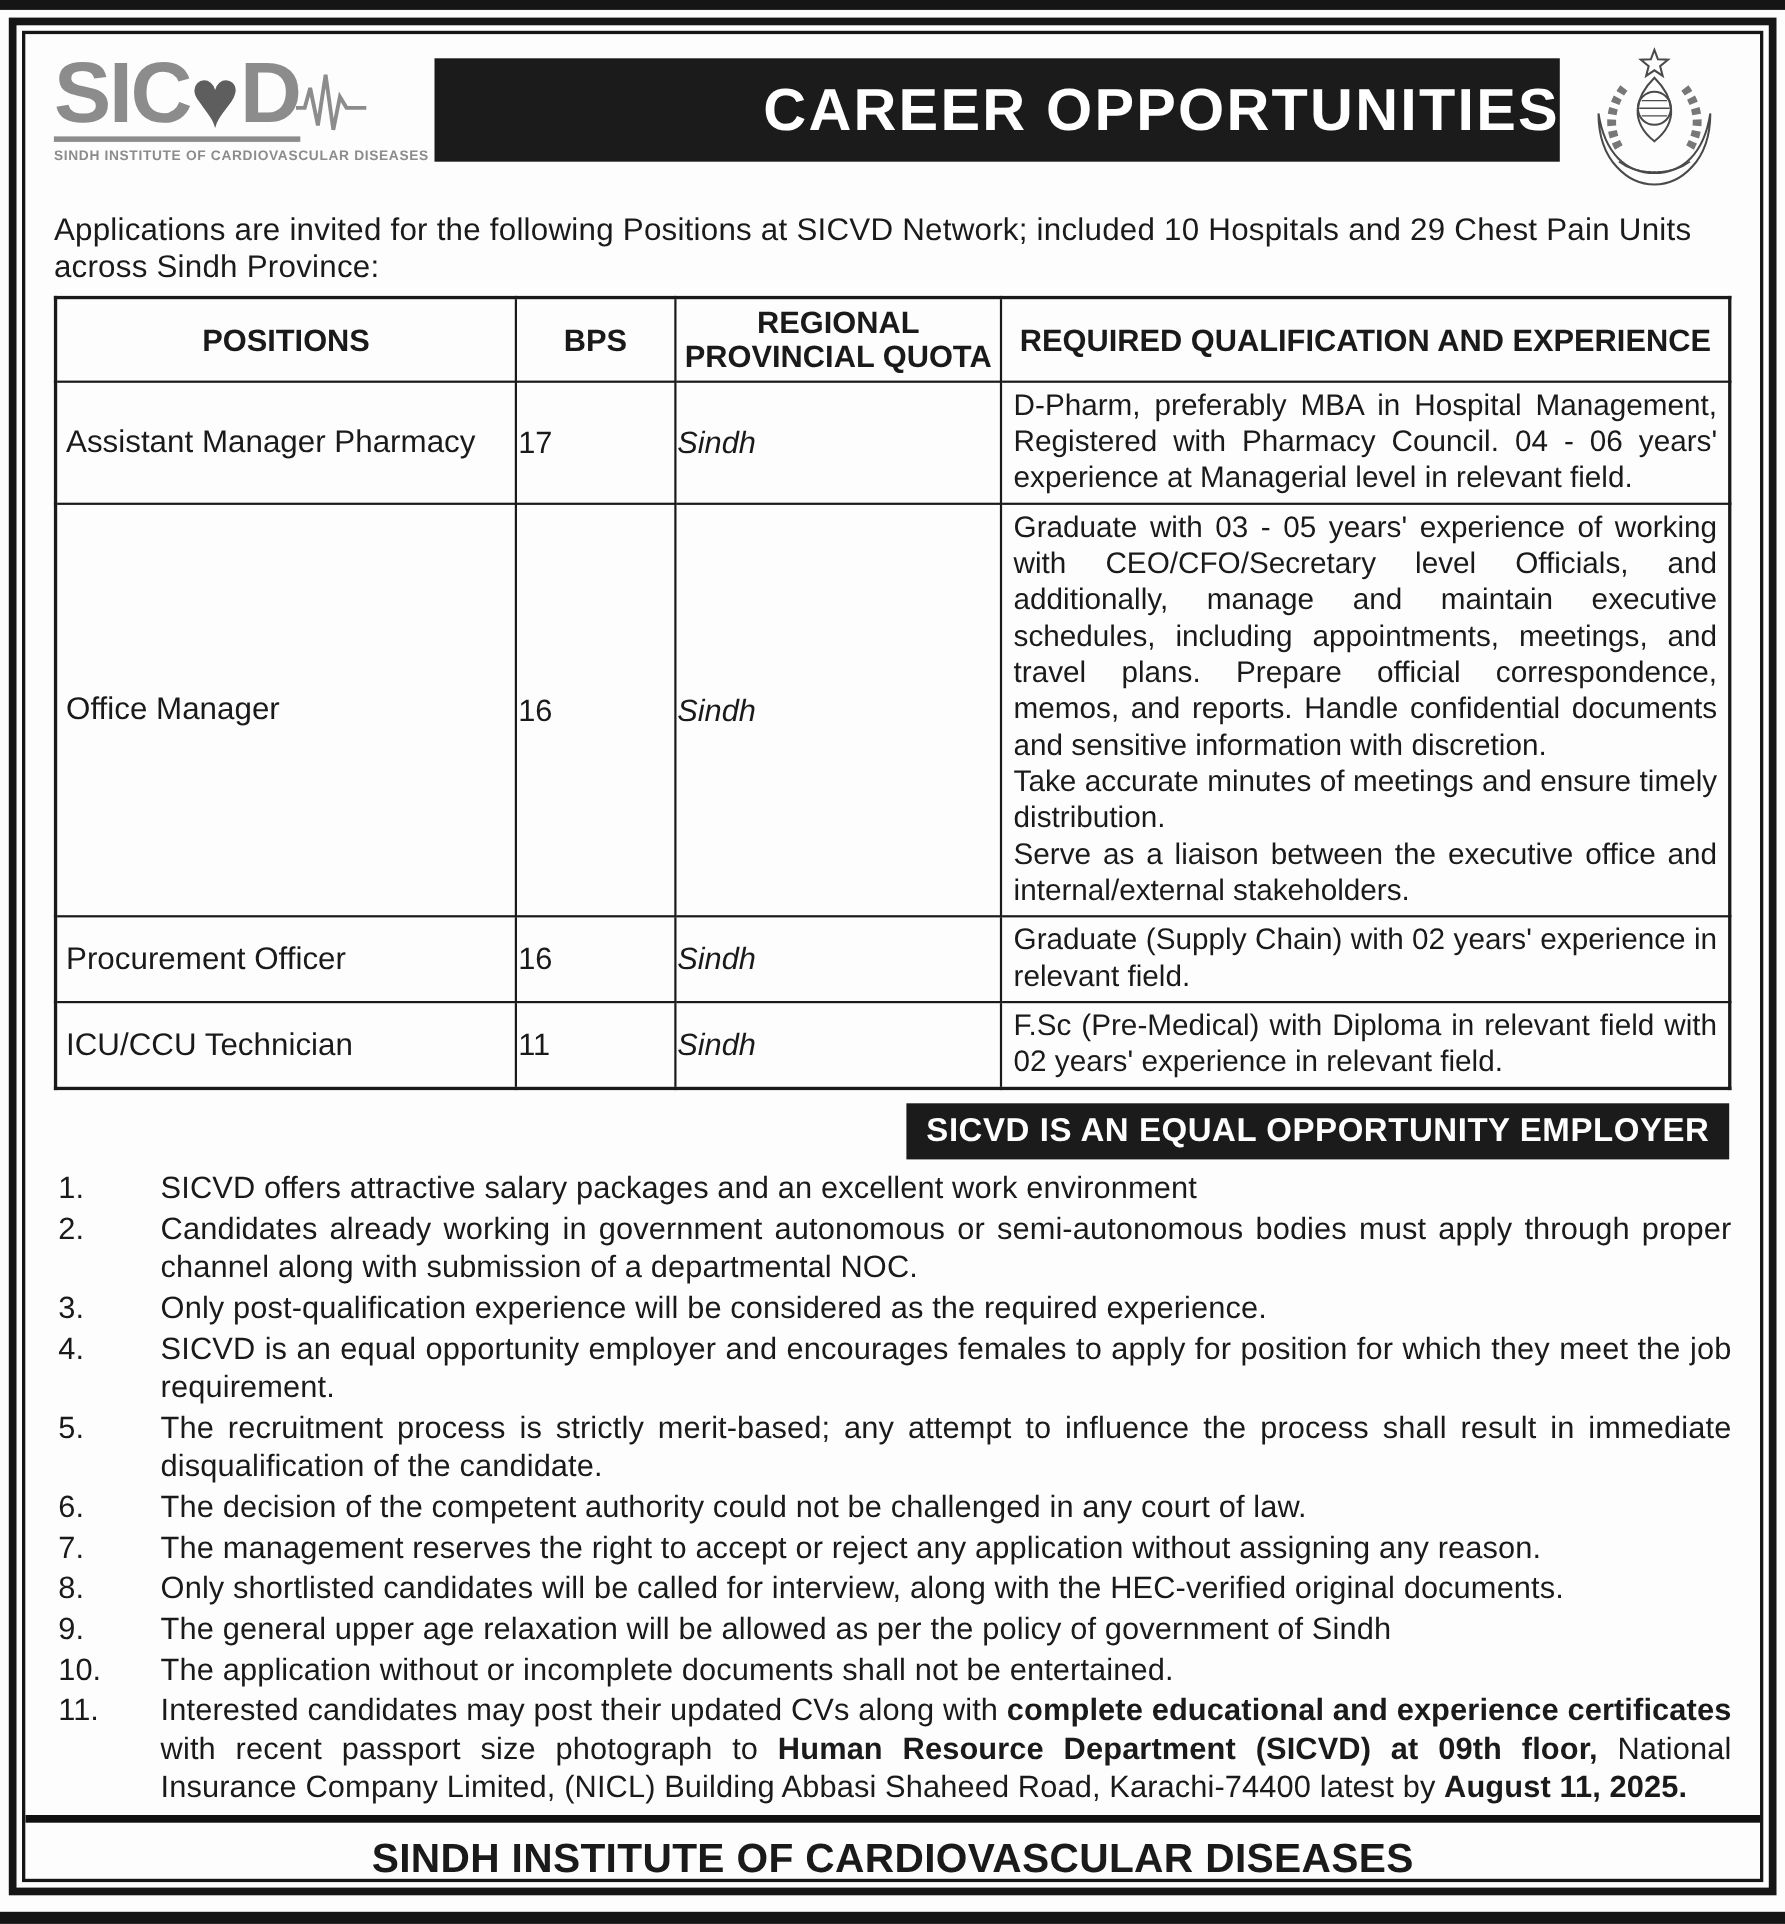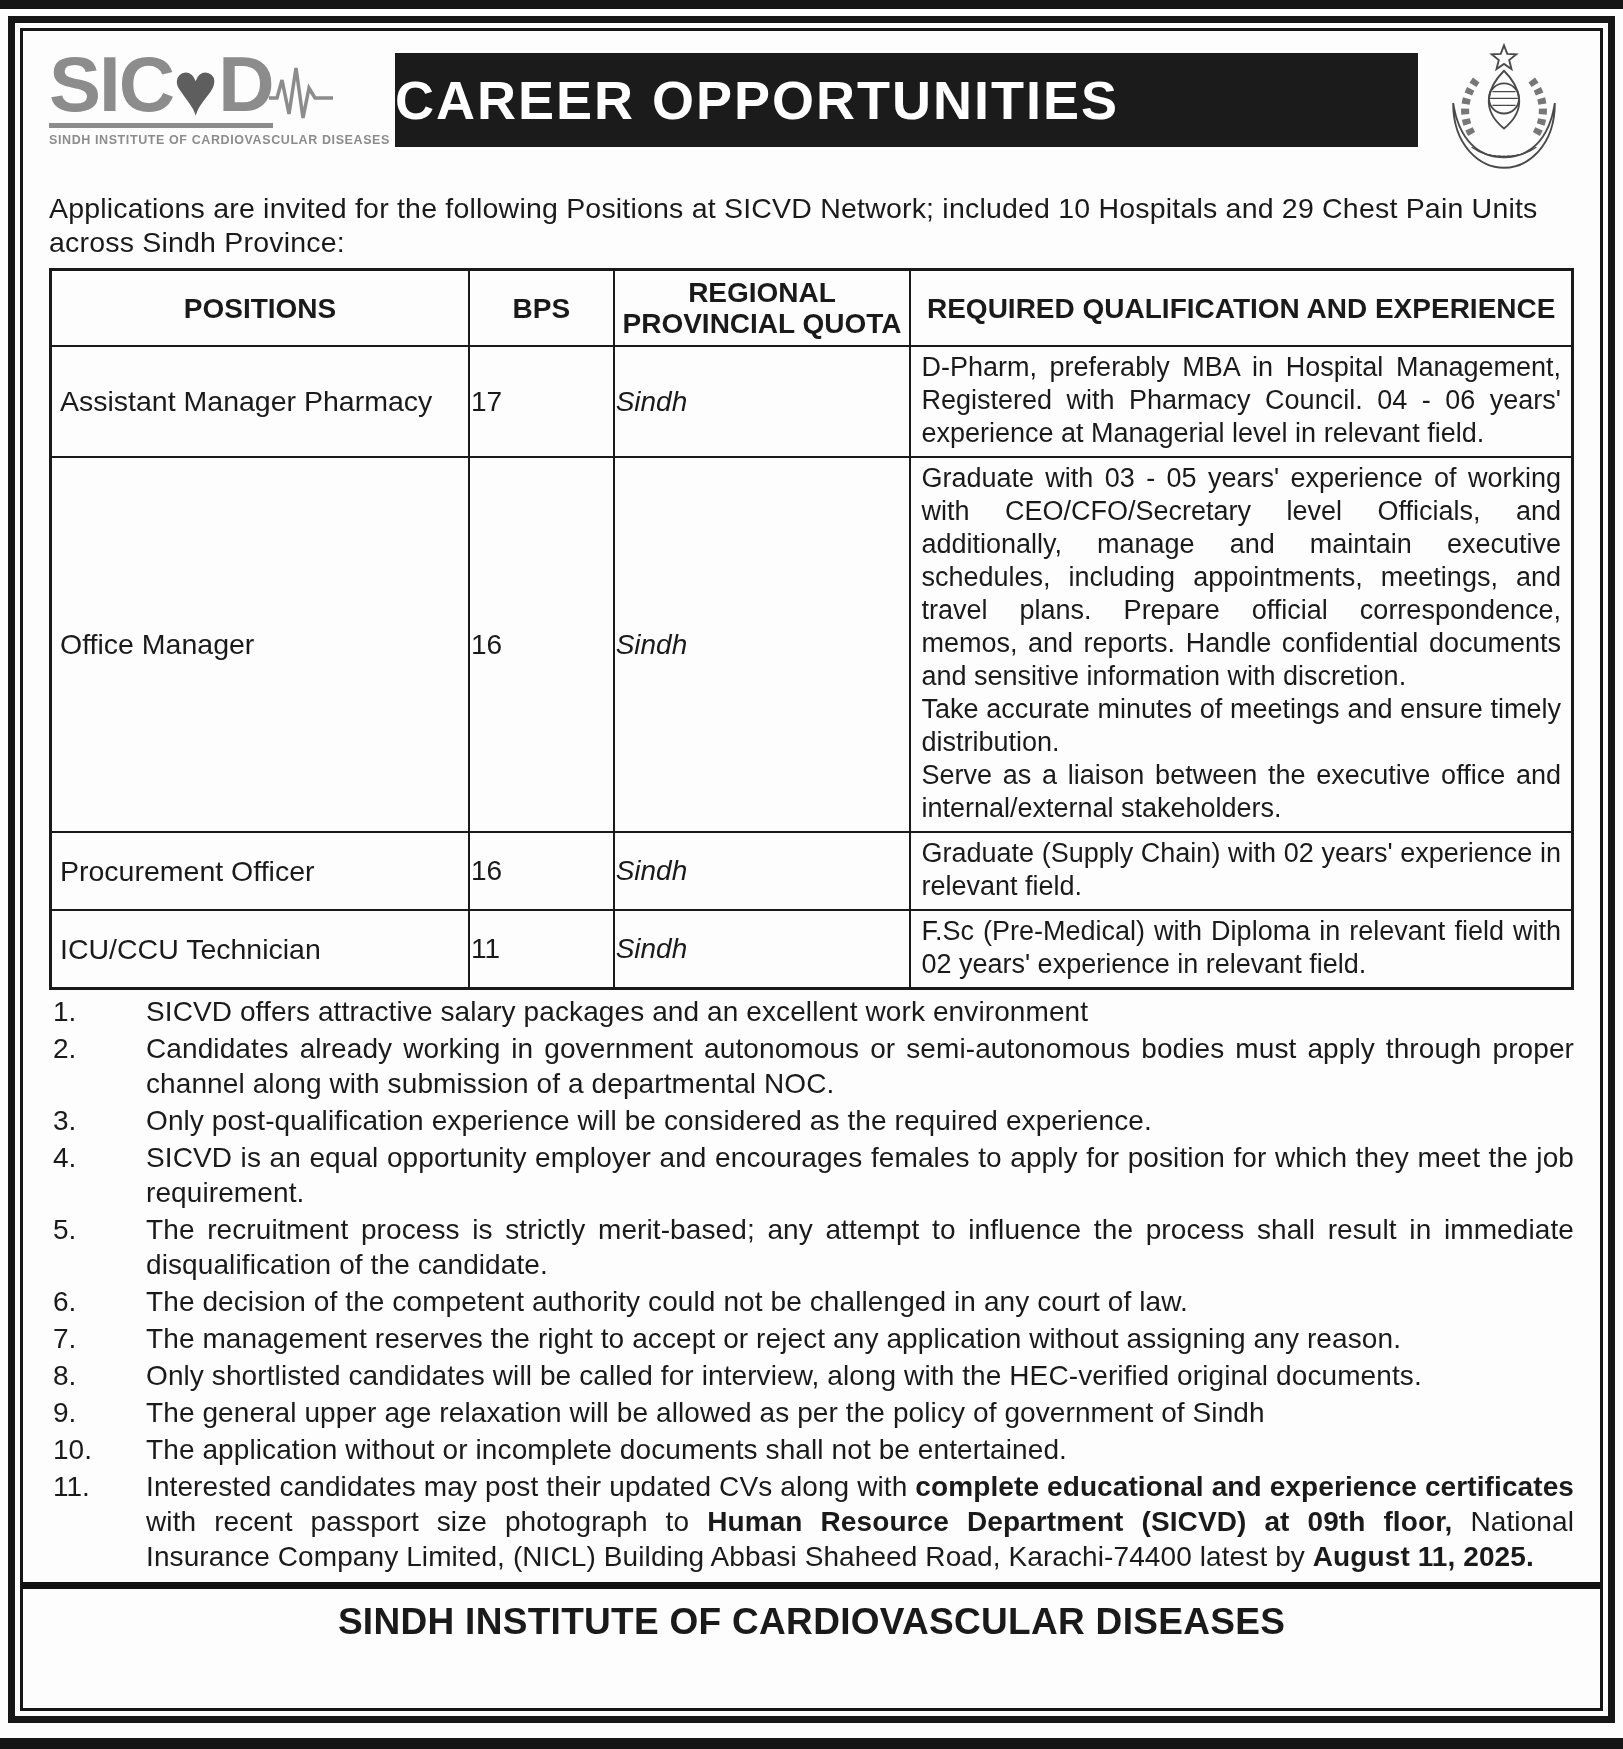--- a/index.html
+++ b/index.html
@@ -39,21 +39,21 @@
     letter-spacing:-2px;border-bottom:5px solid #8c8c8c;padding-bottom:4px;
   }
   .logo-heart{color:#5e5e5e;font-size:76px;line-height:60px;vertical-align:-4px;letter-spacing:0;}
   .logo-ecg{margin-left:-4px;margin-bottom:2px;}
   .logo-tagline{
     font-size:12.5px;font-weight:bold;color:#8c8c8c;letter-spacing:.6px;
     margin-top:5px;white-space:nowrap;
   }
   .banner{
     flex:1;margin:12px 16px 0 28px;height:94px;background:#1b1b1b;
-    display:flex;align-items:center;justify-content:flex-start;
+    display:flex;align-items:center;justify-content:flex-end;
   }
   .banner span{
     color:#fff;font-weight:bold;font-size:54px;letter-spacing:2px;white-space:nowrap;
   }
   .emblem{width:140px;flex:none;margin-top:2px;}
 
   
   .intro{font-size:28.5px;line-height:34px;margin-top:10px;letter-spacing:.2px;}
 
   
@@ -185,20 +185,23 @@
               <td class="c-pos">ICU/CCU  Technician</td>
               <td class="c-bps">11</td>
               <td class="c-quota">Sindh</td>
               <td class="c-qual">
                 <div>F.Sc (Pre-Medical) with Diploma in relevant field with 02 years' experience in relevant field.</div>
               </td>
             </tr>
           </tbody>
       </table>
 
+      <div class="eoe-row">
+        <span class="eoe">SICVD IS AN EQUAL OPPORTUNITY EMPLOYER</span>
+      </div>
 
       <div class="notes" id="notes">
           <div class="note">
             <span class="num">1.</span>
             <span class="txt"><span>SICVD offers attractive salary packages and an excellent work environment</span></span>
           </div>
           <div class="note">
             <span class="num">2.</span>
             <span class="txt"><span>Candidates already working in government autonomous or semi-autonomous bodies must apply through proper channel along with submission of a departmental NOC.</span></span>
           </div>

